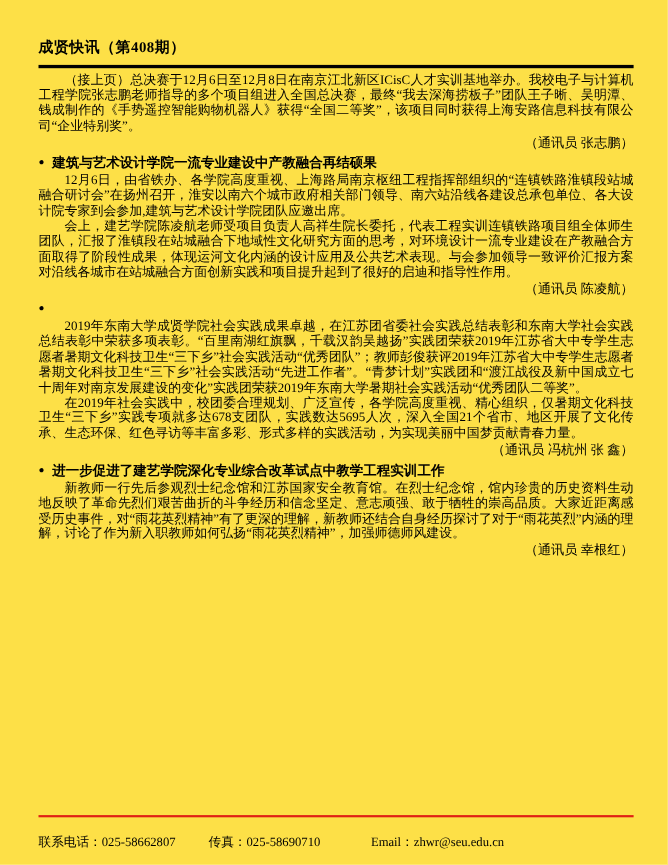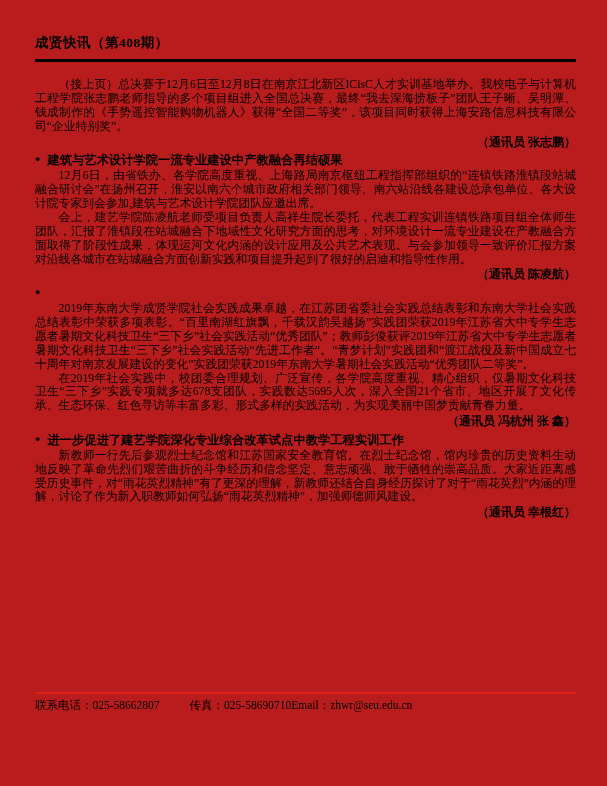--- a/index.html
+++ b/index.html
@@ -4,80 +4,80 @@
 <style>
   html, body { margin: 0; padding: 0; }
   body {
     width: 607px; height: 786px;
     background: #ffffff;
     color: #000000;
     font-family: "Liberation Serif", "DejaVu Serif", serif;
     position: relative;
     overflow: hidden;
   }
-  .page { position: absolute; inset: 0; background: #b91c1c; }
+  .page { position: absolute; inset: 0; background: #fde047; }
 
   .masthead {
     position: absolute;
     left: 35px; right: 31px; top: 34px;
   }
   .masthead-title {
     font-size: 13.5px;
     font-weight: bold;
     letter-spacing: 0.5px;
     padding-bottom: 7px;
     border-bottom: 3px solid #000000;
   }
 
   .body-content {
     position: absolute;
-    left: 35px; right: 31px; top: 66px; margin-top: 12px;
+    left: 35px; right: 31px; top: 66px;
   }
   p.para {
     margin: 0;
     font-size: 11.8px;
     line-height: 13.9px;
     text-align: justify;
     text-indent: 2em;
     word-break: break-all;
   }
   p.credit {
     margin: 1px 0 2px 0;
     font-size: 12px;
     line-height: 14.5px;
-    font-weight: bold;
+    font-weight: normal;
     text-align: right;
   }
   .sec-head {
     display: flex;
     align-items: center;
     margin: 3px 0 1px 0;
     font-family: "Liberation Sans", "DejaVu Sans", sans-serif;
     font-weight: bold;
     font-size: 12.3px;
     line-height: 16px;
   }
   .sec-head .bullet {
     font-size: 9px;
     margin-right: 7px;
     position: relative;
     top: -1px;
   }
 
   .footer {
     position: absolute;
-    left: 35px; right: 31px; top: 692px;
+    left: 35px; right: 31px; top: 741px;
     border-top: 2px solid #e02015;
-    padding-top: 4px;
+    padding-top: 15px;
     font-size: 11.5px;
     display: flex;
     align-items: baseline;
   }
   .footer .f-phone { margin-right: 30px; }
-  .footer .f-fax   { }
+  .footer .f-fax   { margin-right: 46px; }
 </style>
 </head>
 <body>
 
 <div class="page">
 
   <div class="masthead">
     <div class="masthead-title">成贤快讯（第408期）</div>
   </div>
 

